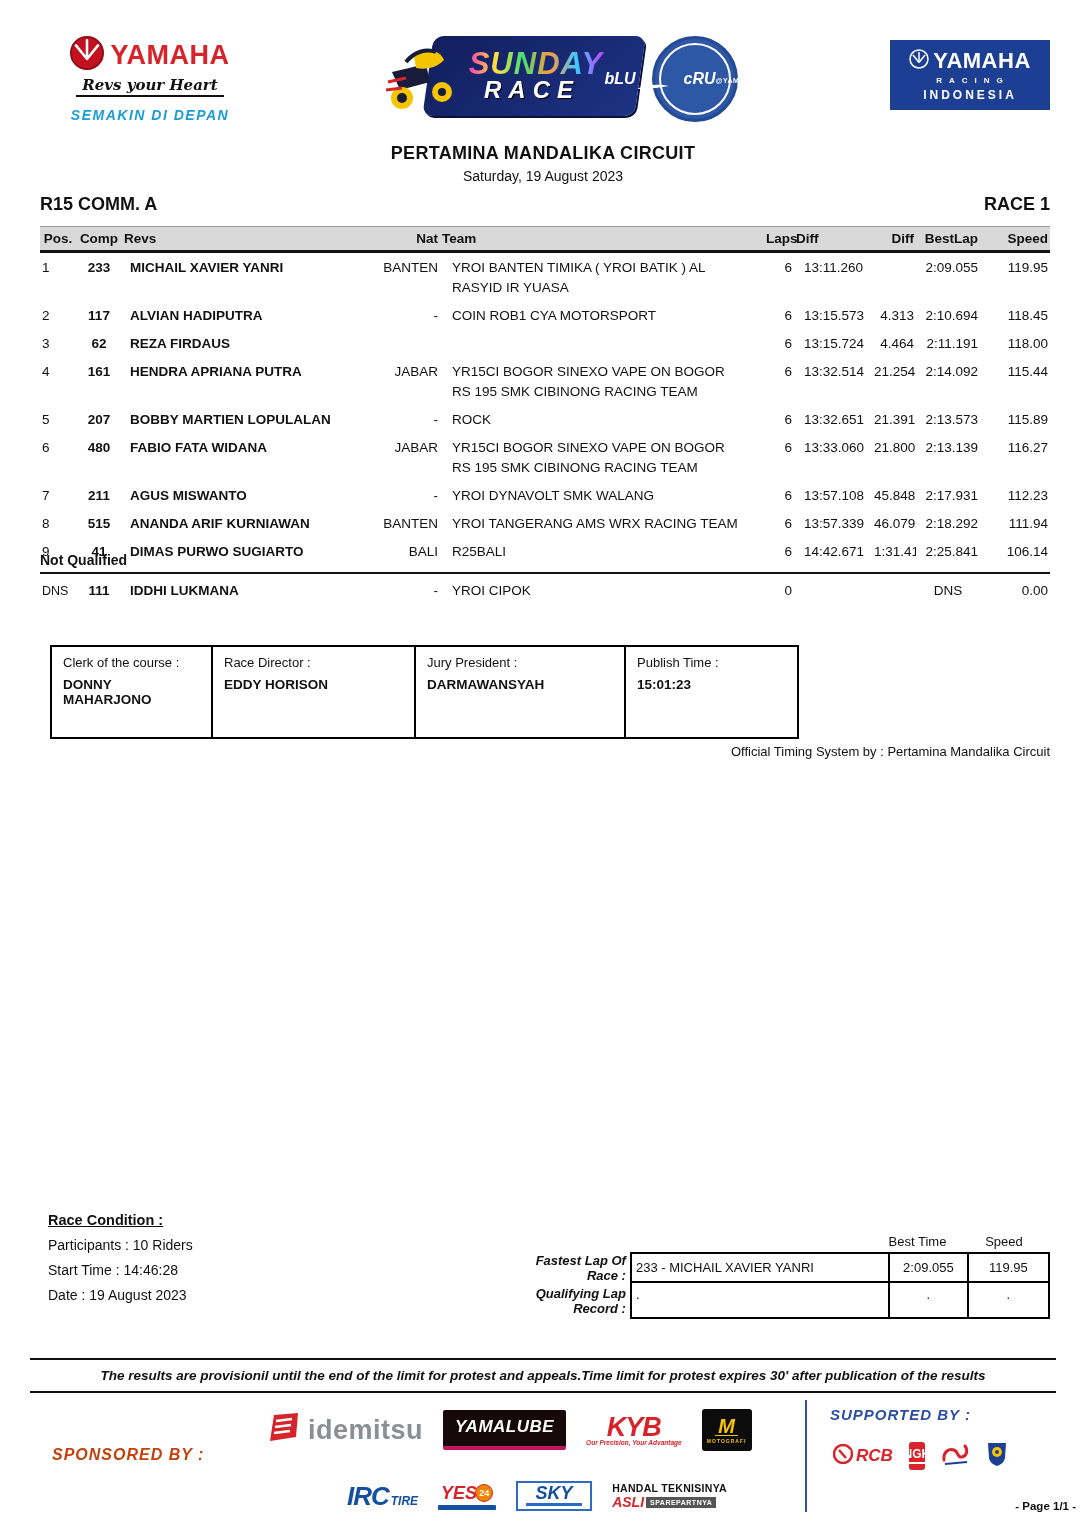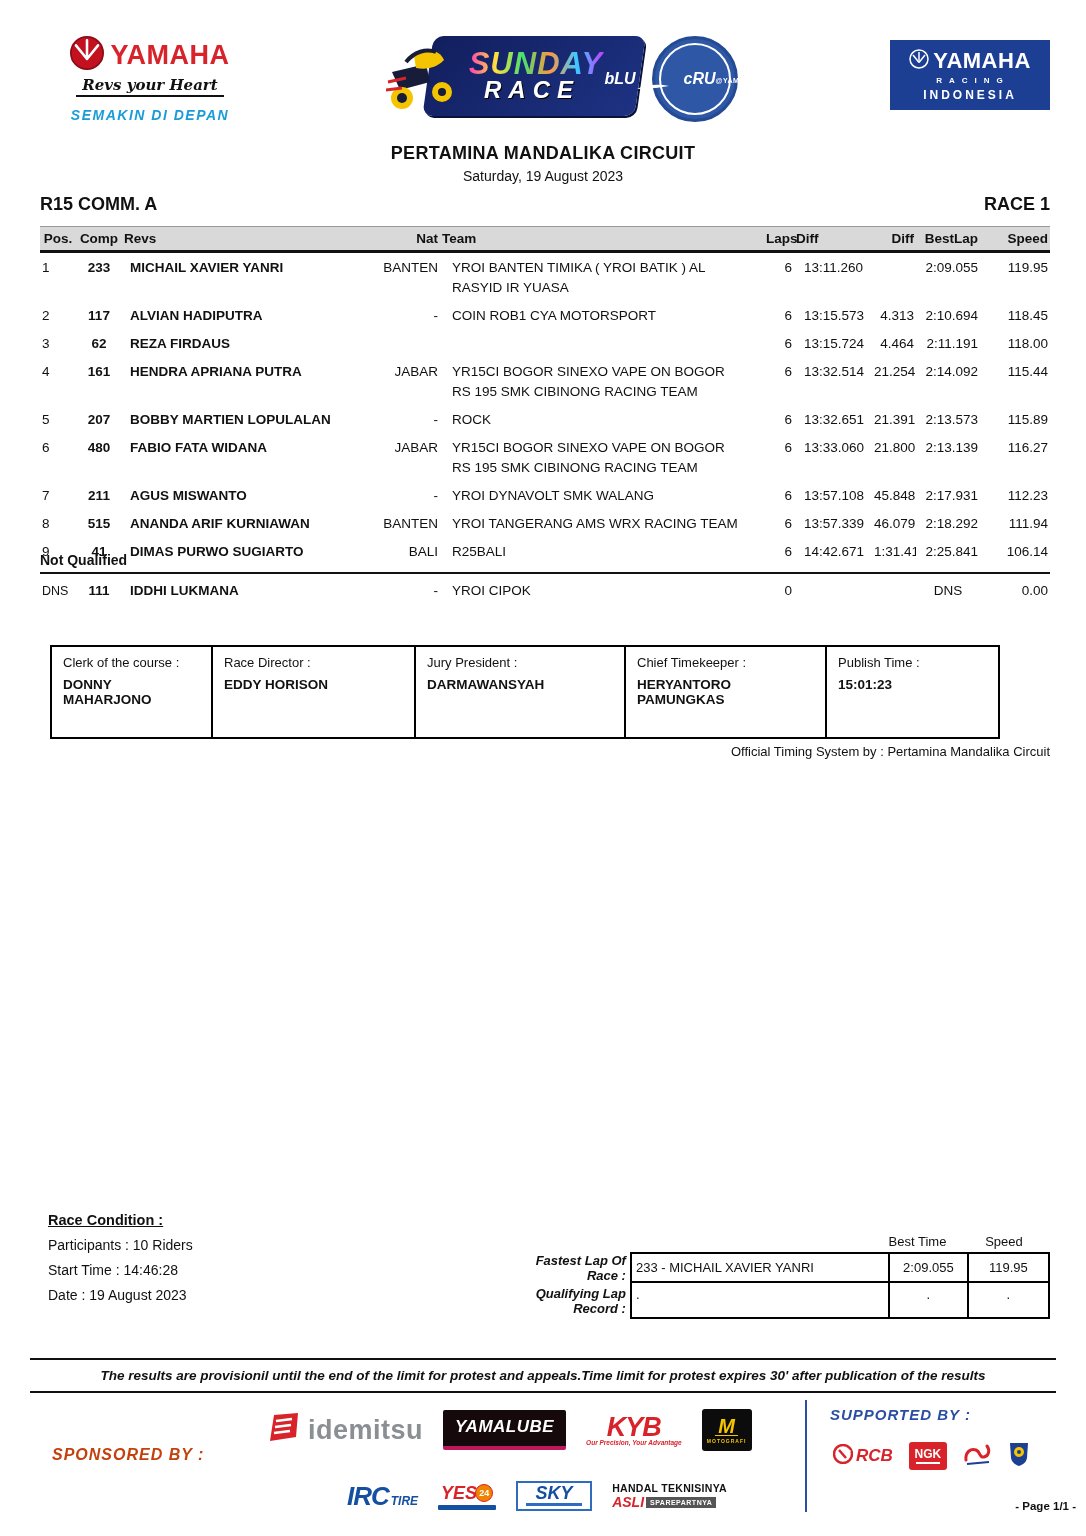--- a/index.html
+++ b/index.html
@@ -125,21 +125,21 @@
   .sky-word { color:#1550a0; font-weight:900; font-style:italic; font-size:18px; line-height:16px; }
   .sky-bar { width:56px; height:3px; background:#2f6bbf; margin-top:2px; }
   .handal { display:flex; flex-direction:column; }
   .handal-l1 { font-weight:900; font-size:10.5px; color:#111; letter-spacing:.3px; }
   .handal-row { display:flex; align-items:center; gap:2px; }
   .handal-asli { color:#d8232a; font-weight:900; font-size:14px; font-style:italic; }
   .handal-box { background:#555; color:#fff; font-weight:bold; font-size:7px; padding:2px 4px; letter-spacing:.5px; }
 
   .rcb { display:flex; align-items:center; gap:3px; }
   .rcb-word { color:#d8232a; font-weight:900; font-style:italic; font-size:17px; }
-  .ngk { background:#d8232a; color:#fff; border-radius:3px; width:38px; height:28px; display:flex; flex-direction:column; align-items:center; justify-content:center; }
+  .ngk { background:#d8232a; color:#fff; border-radius:3px; width:16px; height:28px; display:flex; flex-direction:column; align-items:center; justify-content:center; }
   .ngk-word { font-weight:900; font-size:12px; line-height:11px; }
   .ngk-bar { width:24px; height:2px; background:#fff; margin-top:2px; }
 </style>
 </head>
 <body>
 
 <div class="page">
 
   <div class="logo-left">
     <div class="yam-row">
@@ -383,24 +383,20 @@
       <div class="off-name">DONNY MAHARJONO</div>
     </div>
     <div class="off-box" style="width:205px">
       <div class="off-label">Race Director :</div>
       <div class="off-name">EDDY HORISON</div>
     </div>
     <div class="off-box" style="width:212px">
       <div class="off-label">Jury President :</div>
       <div class="off-name">DARMAWANSYAH</div>
     </div>
-    <div class="off-box" style="width:203px">
-      <div class="off-label">Chief Timekeeper :</div>
-      <div class="off-name">HERYANTORO PAMUNGKAS</div>
-    </div>
     <div class="off-box" style="width:175px">
       <div class="off-label">Publish Time :</div>
       <div class="off-name">15:01:23</div>
     </div>
   </div>
   <div class="timing-credit">Official Timing System by : Pertamina Mandalika Circuit</div>
 
   <div class="race-cond">
     <div class="head">Race Condition :</div>
     <div class="rc-line">Participants : 10 Riders</div>

